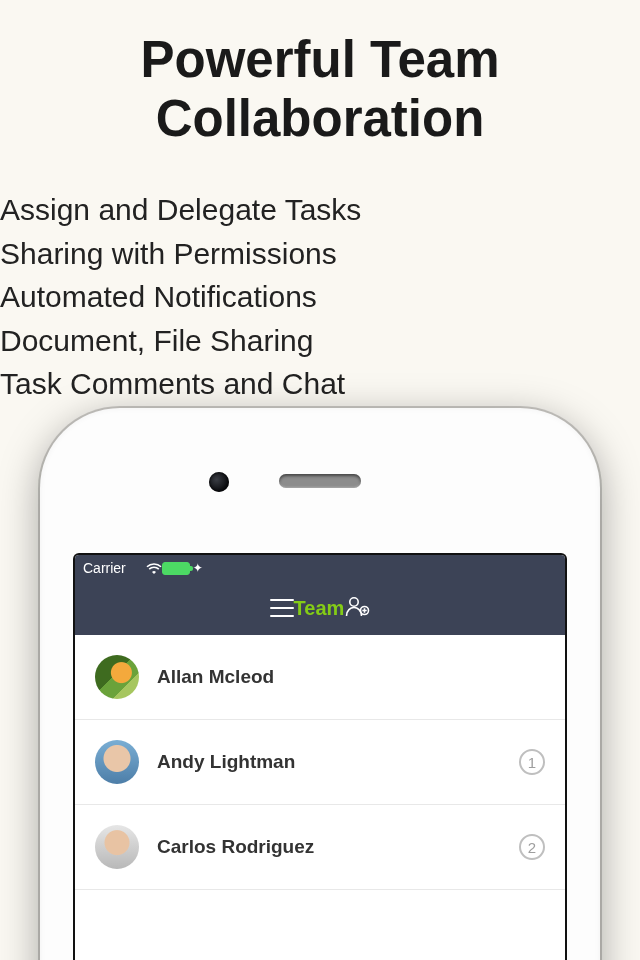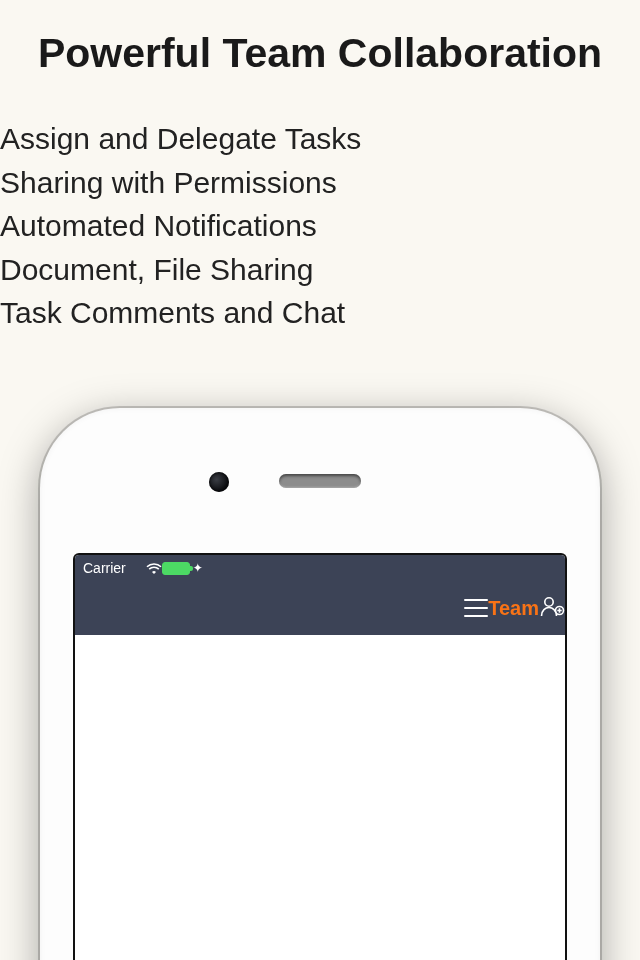--- a/index.html
+++ b/index.html
@@ -4,21 +4,21 @@
 <style>
   * { margin: 0; padding: 0; box-sizing: border-box; }
   html, body { width: 640px; height: 960px; overflow: hidden; }
   body {
     background: #faf8f2;
     font-family: -apple-system, "Helvetica Neue", Helvetica, Arial, sans-serif;
   }
 
   .promo-title {
     text-align: center;
-    font-size: 41px;
+    font-size: 51px;
     font-weight: 600;
     color: #1a1a1a;
     margin-top: 30px;
   }
 
   .promo-list {
     margin-top: 40px;
     font-size: 30px;
     font-weight: 300;
     color: #222;
@@ -107,23 +107,23 @@
     border-radius: 0 2px 2px 0;
   }
   .bolt { margin-left: 3px; font-size: 12px; }
 
   
   .navbar {
     height: 54px;
     background: #3c4356;
     display: flex;
     align-items: center;
-    justify-content: flex-end;
+    justify-content: center;
     padding: 0 0;
-    color: #f97316;
+    color: #84cc16;
   }
   .nav-title { font-size: 20px; font-weight: 600; }
   .hamburger { width: 24px; height: 18px; display: flex; flex-direction: column; justify-content: space-between; }
   .hamburger span { display: block; height: 2px; background: #fff; border-radius: 1px; }
 
   
   .list { background: #fff; }
   .list-row {
     display: flex;
     align-items: center;
@@ -210,15 +210,35 @@
         <svg width="26" height="24" viewBox="0 0 26 24" fill="none" stroke="#fff" stroke-width="1.6">
           <circle cx="10" cy="8" r="4.2"></circle>
           <path d="M2.5 22 C2.5 16.5 6.5 13.5 10 13.5 C13.5 13.5 17.5 16.5 17.5 22"></path>
           <circle cx="20.5" cy="16.5" r="4"></circle>
           <line x1="20.5" y1="14.3" x2="20.5" y2="18.7"></line>
           <line x1="18.3" y1="16.5" x2="22.7" y2="16.5"></line>
         </svg>
       </div>
     </div>
 
+    <div class="list">
+
+      <div class="list-row">
+        <div class="avatar av1"></div>
+        <div class="row-name">Allan Mcleod</div>
+      </div>
+
+      <div class="list-row">
+        <div class="avatar av2"></div>
+        <div class="row-name">Andy Lightman</div>
+        <div class="badge">1</div>
+      </div>
+
+      <div class="list-row">
+        <div class="avatar av3"></div>
+        <div class="row-name">Carlos Rodriguez</div>
+        <div class="badge">2</div>
+      </div>
+
+    </div>
 
   </div>
 </div>
 
 </body></html>

